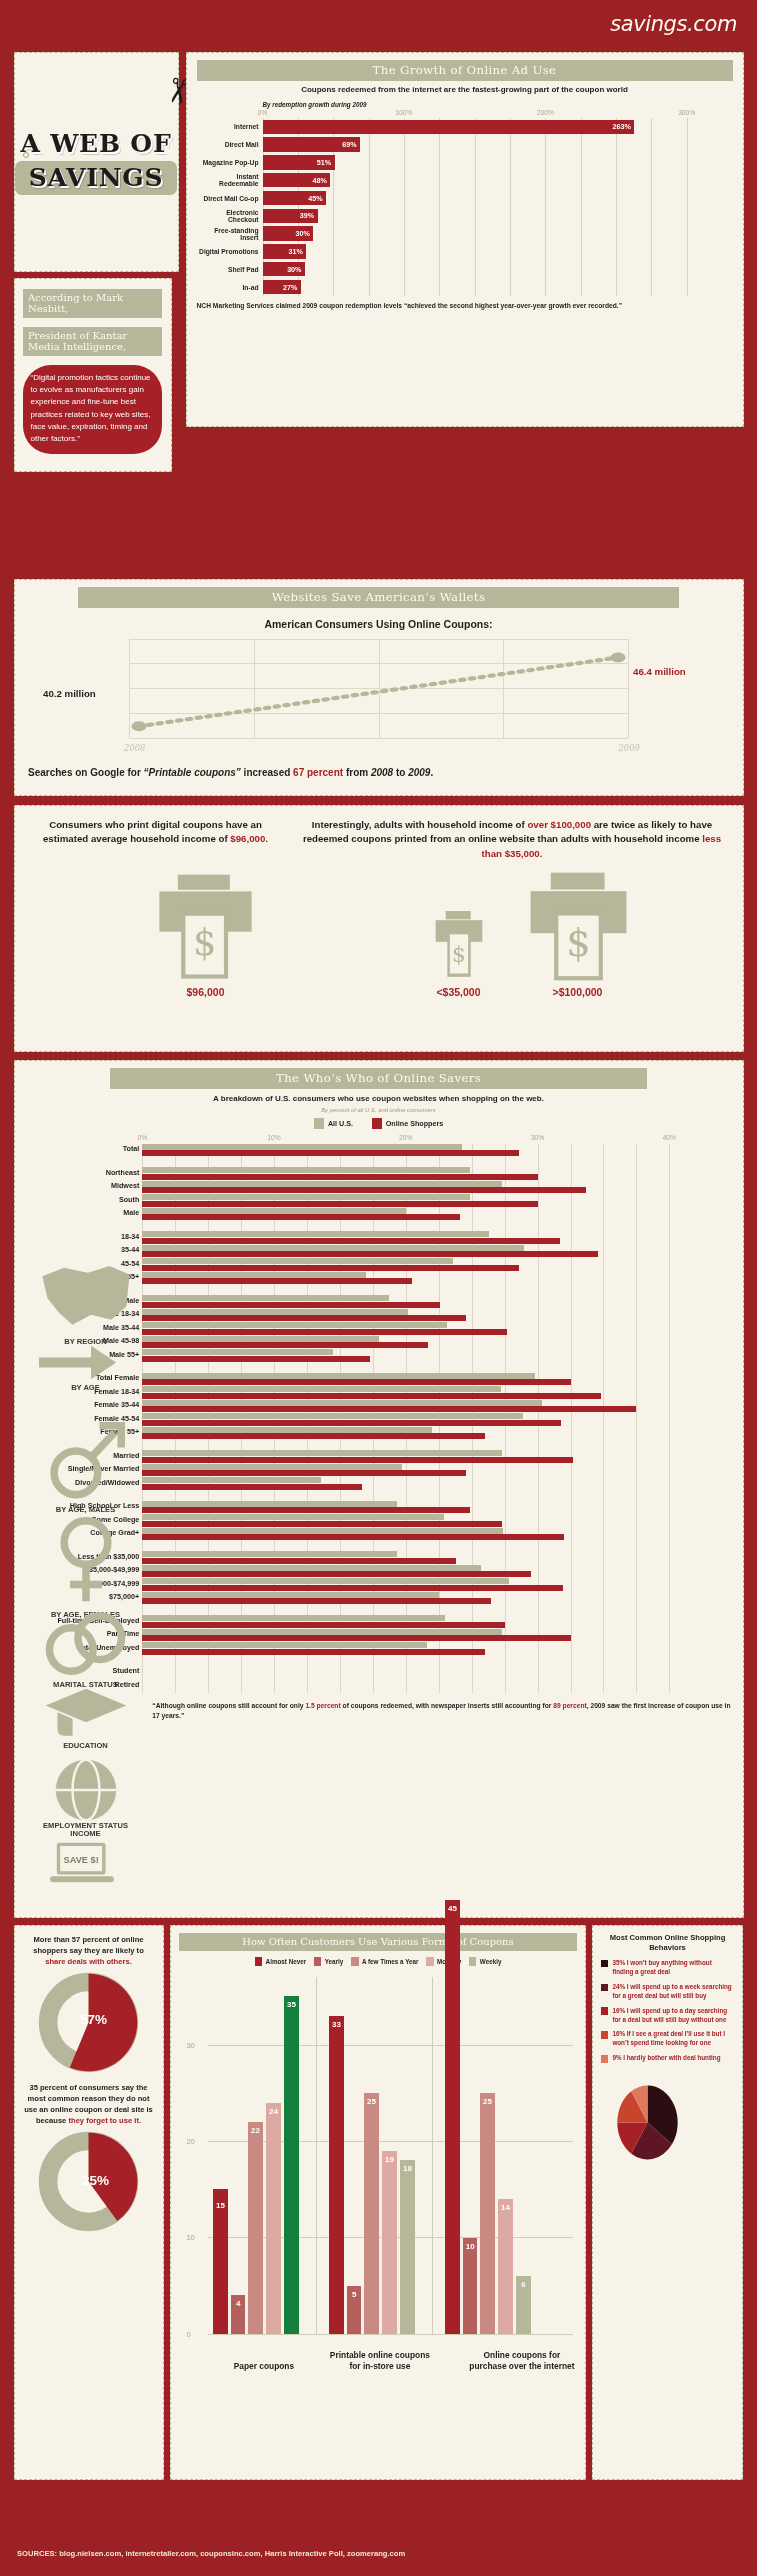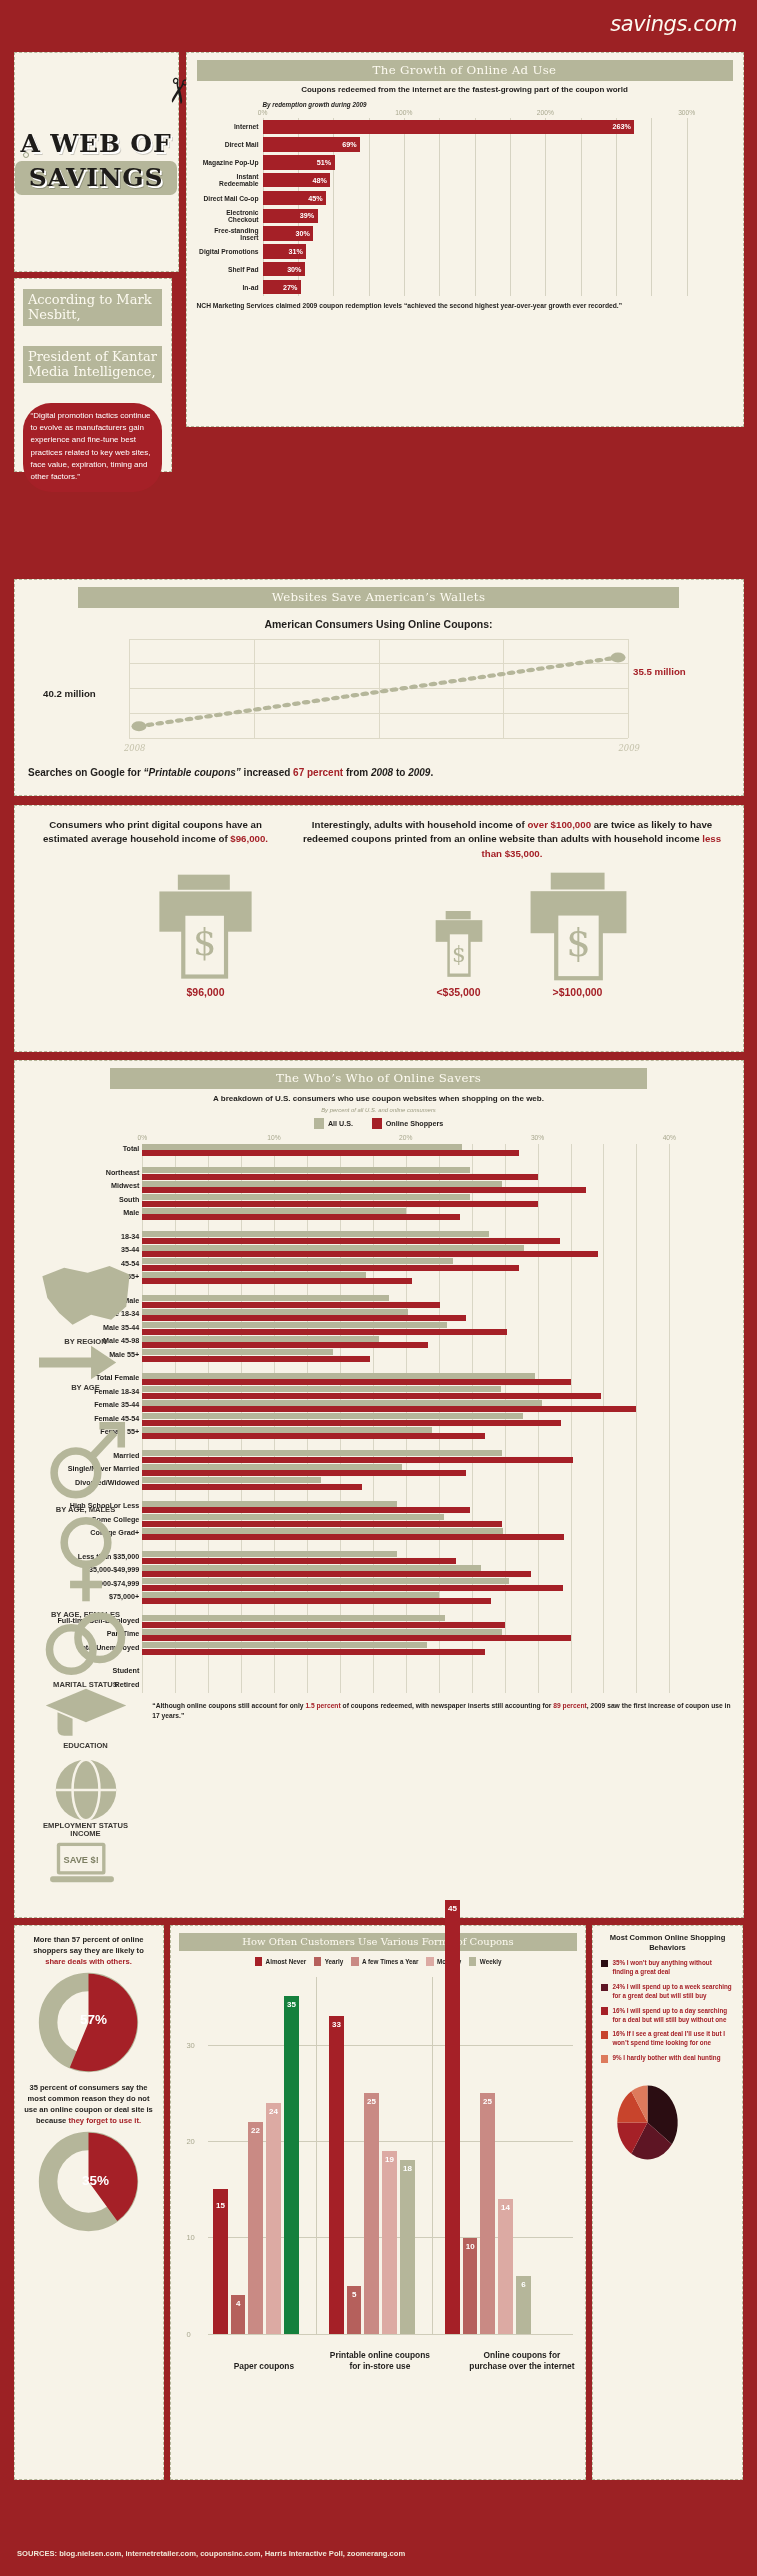--- a/index.html
+++ b/index.html
@@ -88,21 +88,21 @@
     margin-top:5px;
   }
 
   
   #quotepanel {
     position:absolute; left:13.5px; top:278px; width:158px; height:194px;
     background:#f7f3e8; border:1.7px dashed #b5b69a; padding:10px 8.4px;
   }
   .qtag {
     background:#b5b69a; color:#fdfaf0; font-family:"DejaVu Serif", serif;
-    font-size:13px; padding:3.4px 5px; margin-bottom:20px; display:block;
+    font-size:10px; padding:3.4px 5px; margin-bottom:9px; display:block;
   }
   .qbody {
     background:#a52027; color:#fff; font-size:8px; line-height:1.52;
     padding:7.6px 7.6px 9.3px 7.6px; margin-top:3.4px;border-radius:28px;
   }
 
   
   #sec2 {
     position:absolute; left:13.5px; right:13.5px; top:579px; height:217px;
     background:#f7f3e8; border:1.7px dashed #b5b69a; padding:6.7px 13.5px;
@@ -344,21 +344,21 @@
         <i style="top: 50%; left: 0px; right: 0px; height: 0.8px;"></i>
         <i style="top: 75%; left: 0px; right: 0px; height: 0.8px;"></i>
         <i style="top: 100%; left: 0px; right: 0px; height: 0.8px;"></i>
       </div>
     <svg id="lineSvg" viewBox="0 0 400 118" preserveAspectRatio="none">
       <line x1="8" y1="104" x2="392" y2="22" stroke="#b5b69a" stroke-width="5" stroke-dasharray="2 6" stroke-linecap="round"></line>
       <circle cx="8" cy="104" r="6" fill="#b5b69a"></circle>
       <circle cx="392" cy="22" r="6" fill="#b5b69a"></circle>
     </svg>
     <div class="ptlab" style="left:-86px; top:49px; color:#201e1c;">40.2 million</div>
-    <div class="ptlab" style="left:100%; margin-left:5px; top:27px; color:#a52027; white-space:nowrap;">35.5 million</div>
+    <div class="ptlab" style="left:100%; margin-left:5px; top:27px; color:#a52027; white-space:nowrap;">46.4 million</div>
     <div class="yrlab" style="left:-5px;">2008</div>
     <div class="yrlab" style="right:-11.8px;">2009</div>
   </div>
 
   <div class="s2note">
     <span>Searches on Google for </span><i>“Printable coupons”</i><span> increased </span><em>67 percent</em><span> from </span><i>2008</i><span> to </span><i>2009</i><span>.</span>
   </div>
 </div>
 
 <div id="sec3">

